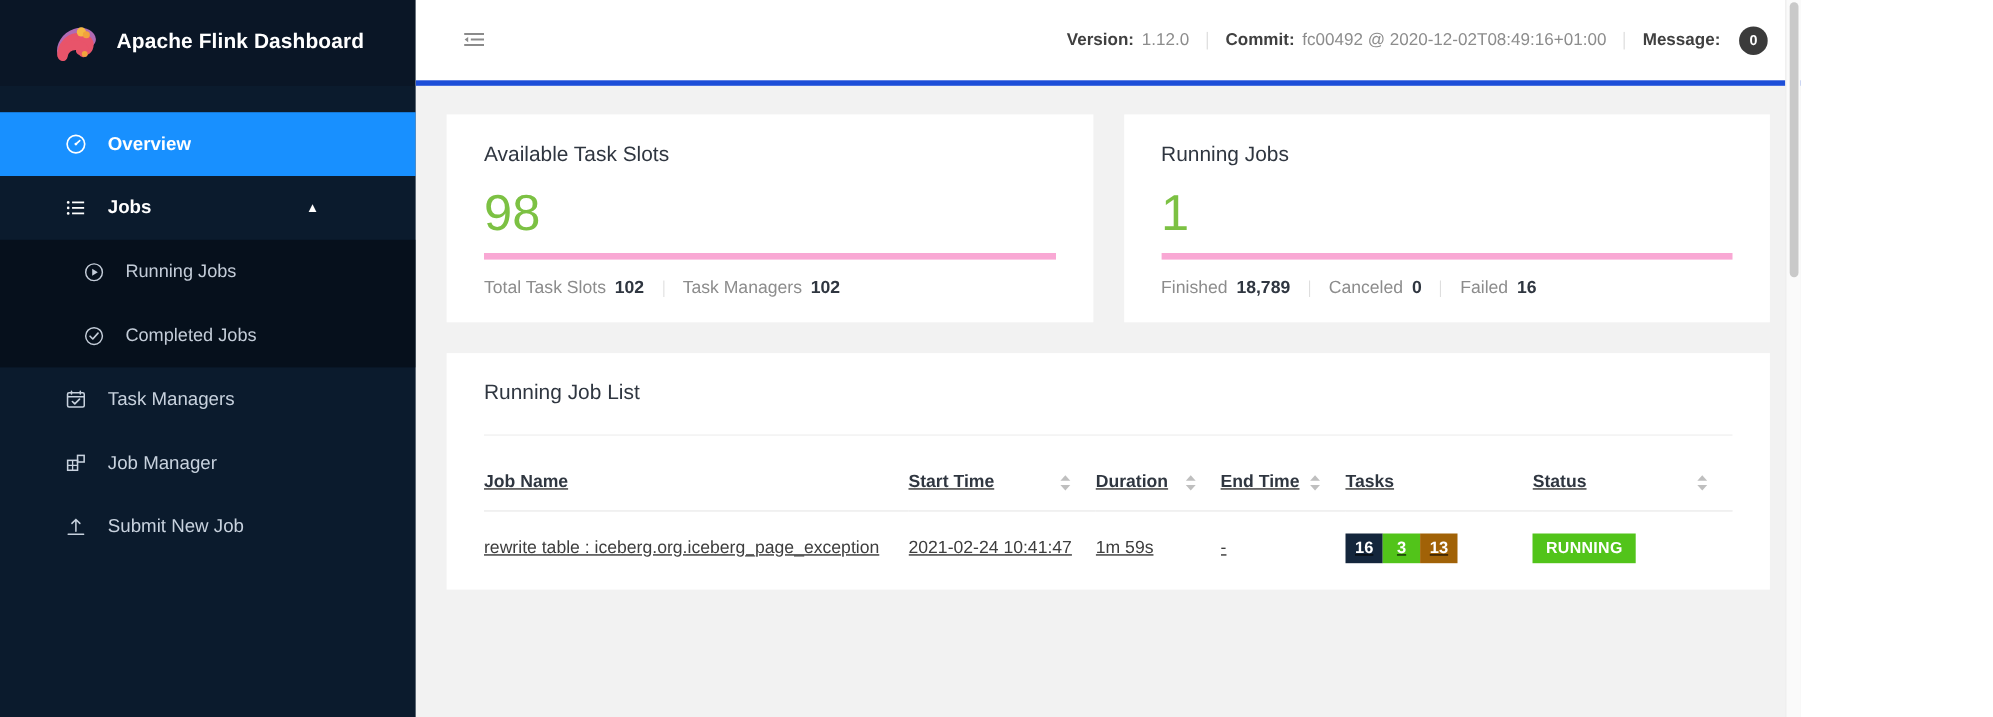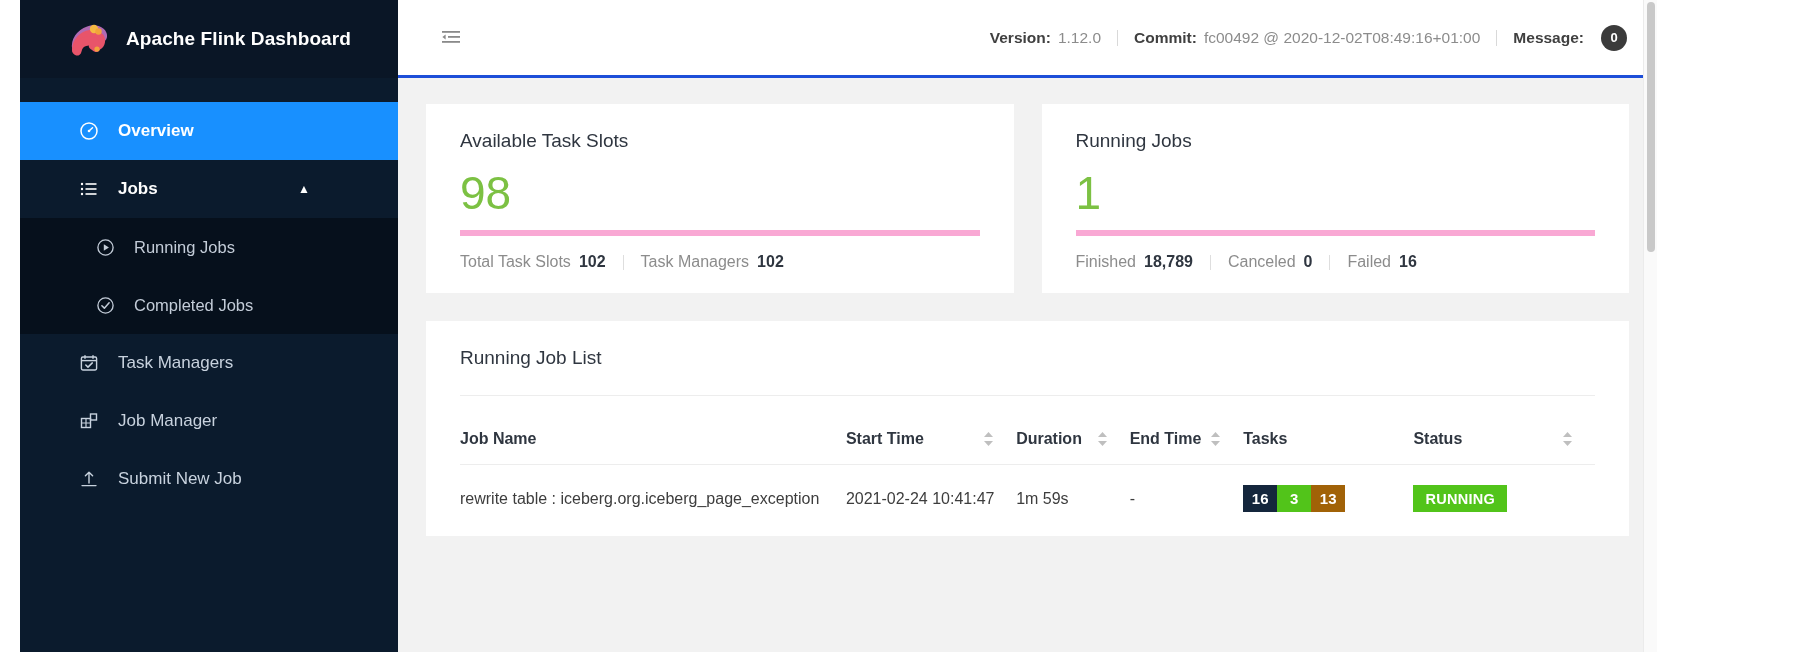--- a/index.html
+++ b/index.html
@@ -9,21 +9,20 @@
     width: 1812px; height: 652px;
     background: #ffffff;
     font-family: "Liberation Sans", "DejaVu Sans", sans-serif;
     overflow: hidden;
   }
   #app {
     position: relative;
     width: 1637px; height: 652px;
     display: flex;
     background: #f2f2f2;
-    margin-left: 20px;
   }
 
   
   .sidebar {
     width: 378px;
     flex: 0 0 378px;
     background: #0b1b2d;
     color: #d3dae3;
     display: flex;
     flex-direction: column;
@@ -104,21 +103,21 @@
     background: #f2f2f2;
     position: relative;
   }
   .topbar {
     height: 78px;
     flex: 0 0 78px;
     background: #ffffff;
     display: flex;
     align-items: center;
     padding: 0 30px 0 40px;
-    border-bottom: 3px solid #1d4ed8;
+    border-bottom: 5px solid #1d4ed8;
   }
   .collapse-btn {
     width: 26px; height: 26px;
     display: inline-flex;
     align-items: center;
     justify-content: center;
     color: #8a8a8a;
     cursor: pointer;
   }
   .topbar-right {
@@ -202,20 +201,21 @@
   .list-title {
     font-size: 19px;
     color: #2f3640;
     padding-bottom: 26px;
     border-bottom: 1px solid #ededed;
   }
   table.joblist {
     width: 100%;
     border-collapse: collapse;
     table-layout: fixed;
+    text-decoration: underline;
   }
   table.joblist th {
     text-align: left;
     font-size: 16px;
     font-weight: bold;
     color: #2f3640;
     padding: 34px 0 16px 0;
     border-bottom: 1px solid #ededed;
     white-space: nowrap;
   }

